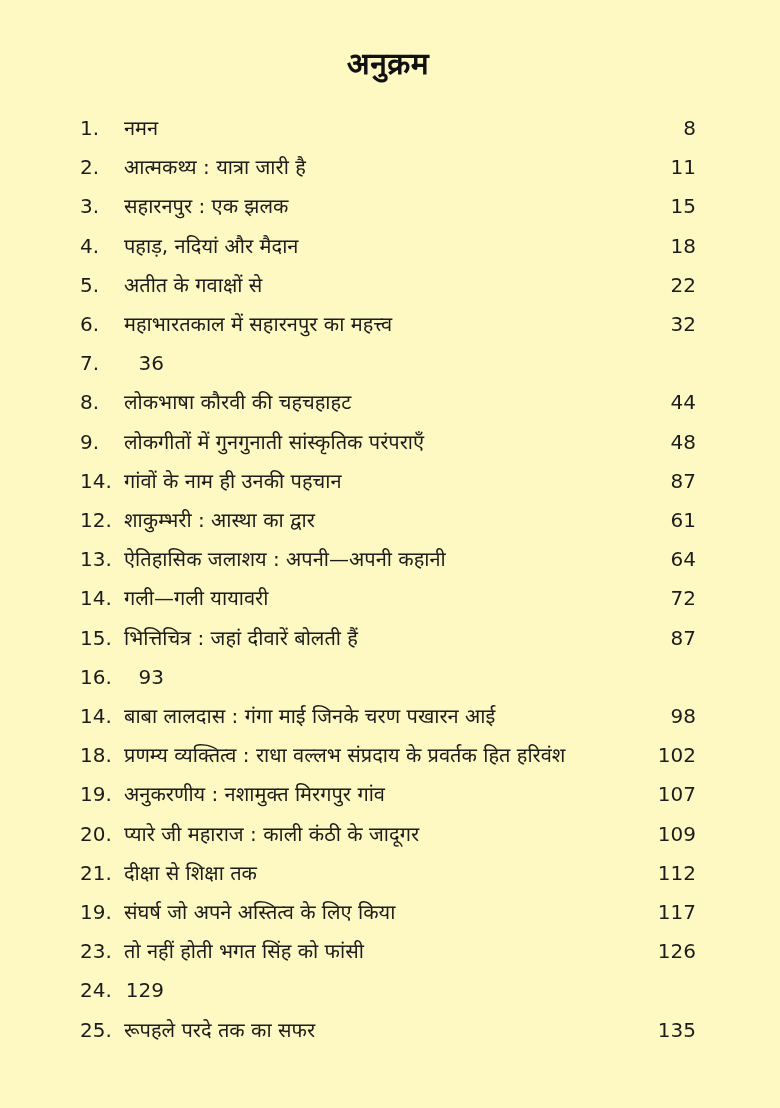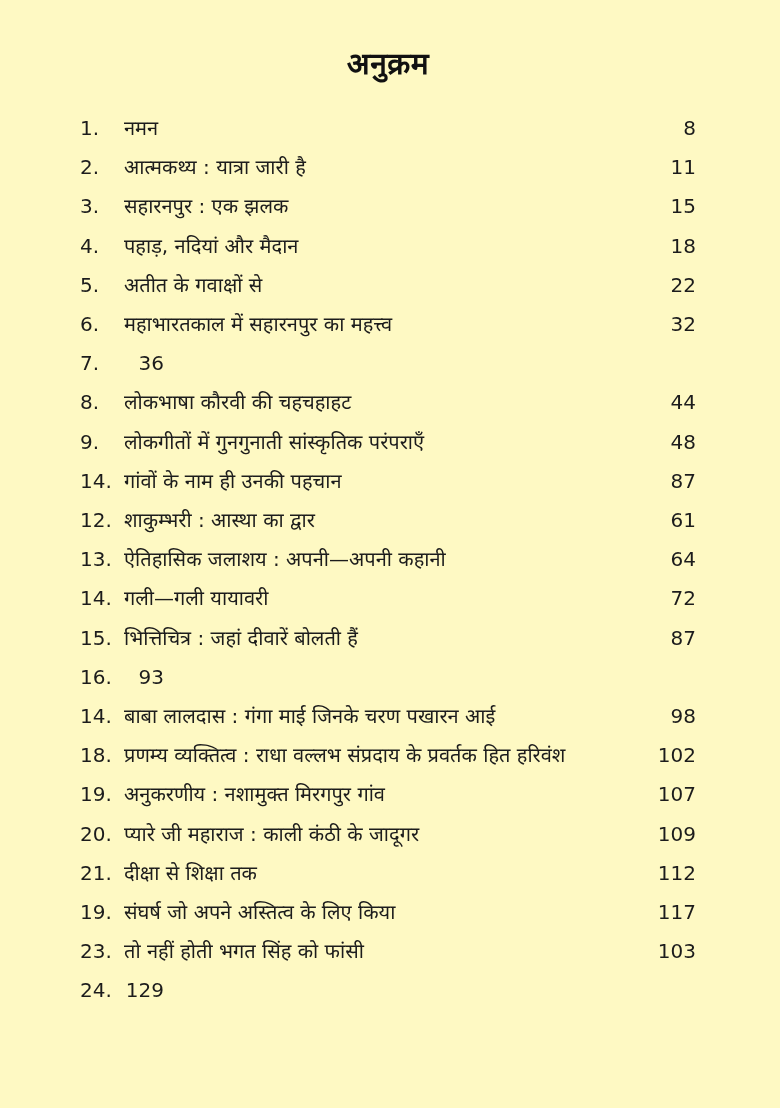--- a/index.html
+++ b/index.html
@@ -161,20 +161,25 @@
         <span class="toc-page">112</span>
       </div>
       <div class="toc-row">
         <span class="toc-num">19.</span>
         <span class="toc-title">संघर्ष जो अपने अस्तित्व के लिए किया</span>
         <span class="toc-page">117</span>
       </div>
       <div class="toc-row">
         <span class="toc-num">23.</span>
         <span class="toc-title">तो नहीं होती भगत सिंह को फांसी</span>
-        <span class="toc-page">103</span>
+        <span class="toc-page">126</span>
       </div>
       <div class="toc-row">
         <span class="toc-num">24.</span>
         <span class="toc-page">129</span>
       </div>
+      <div class="toc-row">
+        <span class="toc-num">25.</span>
+        <span class="toc-title">रूपहले परदे तक का सफर</span>
+        <span class="toc-page">135</span>
+      </div>
     </div>
 </div>
 
 </body></html>

